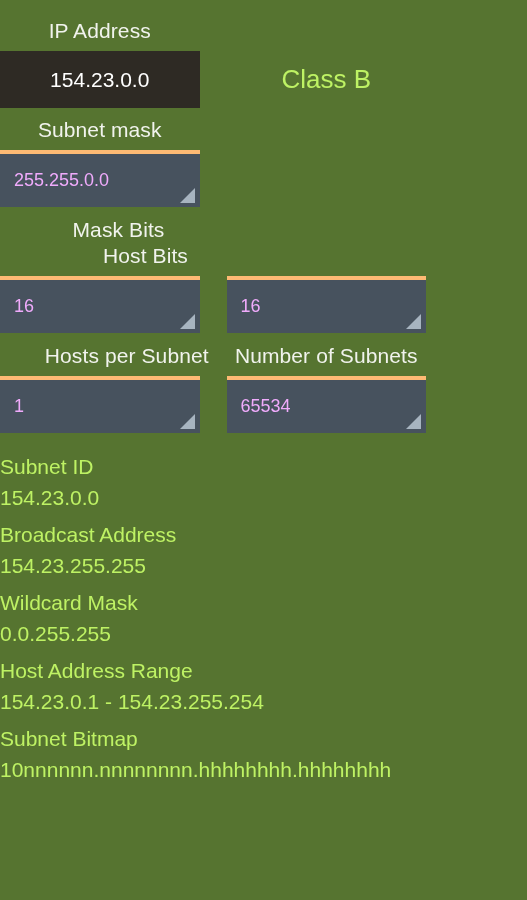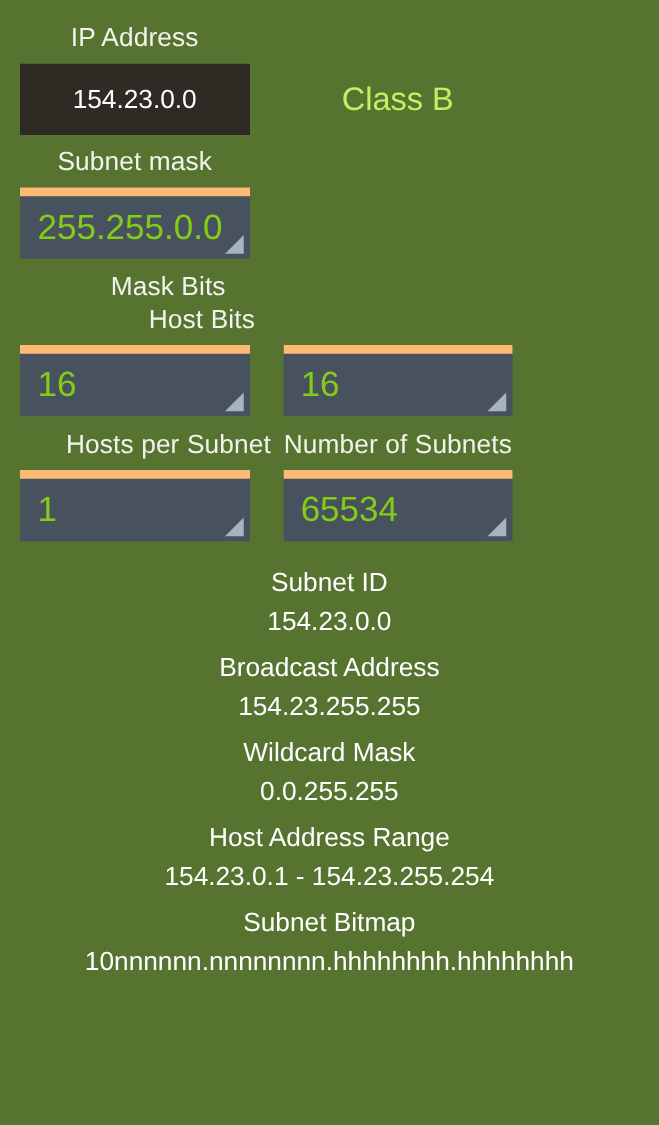--- a/index.html
+++ b/index.html
@@ -21,21 +21,21 @@
     width: 527px;
     height: 900px;
     box-sizing: border-box;
   }
 
   
   .row {
     display: flex;
     width: 426px;
     box-sizing: border-box;
-    padding: 0 16px;
+    padding: 0 0;
   }
   .col {
     width: 237px;
     box-sizing: border-box;
   }
   .col.right {
     margin-left: 27px;
   }
 
   .field-label {
@@ -56,23 +56,23 @@
     align-items: center;
     justify-content: center;
     box-sizing: border-box;
   }
 
   
   .spinner {
     position: relative;
     height: 57px;
     background: #47525E;
-    border-top: 7px solid #fdba74;
-    color: #84cc16;
-    font-size: 28px;
+    border-top: 4px solid #fdba74;
+    color: #f0abfc;
+    font-size: 18px;
     display: flex;
     align-items: center;
     padding-left: 14px;
     box-sizing: border-box;
     overflow: hidden;
   }
   .spinner .caret {
     position: absolute;
     right: 5px;
     bottom: 4px;
@@ -85,22 +85,22 @@
   .class-text {
     color: #bef264;
     font-size: 26px;
     text-align: center;
     line-height: 57px;
   }
 
   
   .results {
     width: 527px;
-    text-align: center;
-    color: #ffffff;
+    text-align: left;
+    color: #bef264;
   }
   .res-block {
     margin-bottom: 6px;
   }
   .res-label,
   .res-value {
     font-size: 21px;
     line-height: 31px;
     white-space: nowrap;
   }

